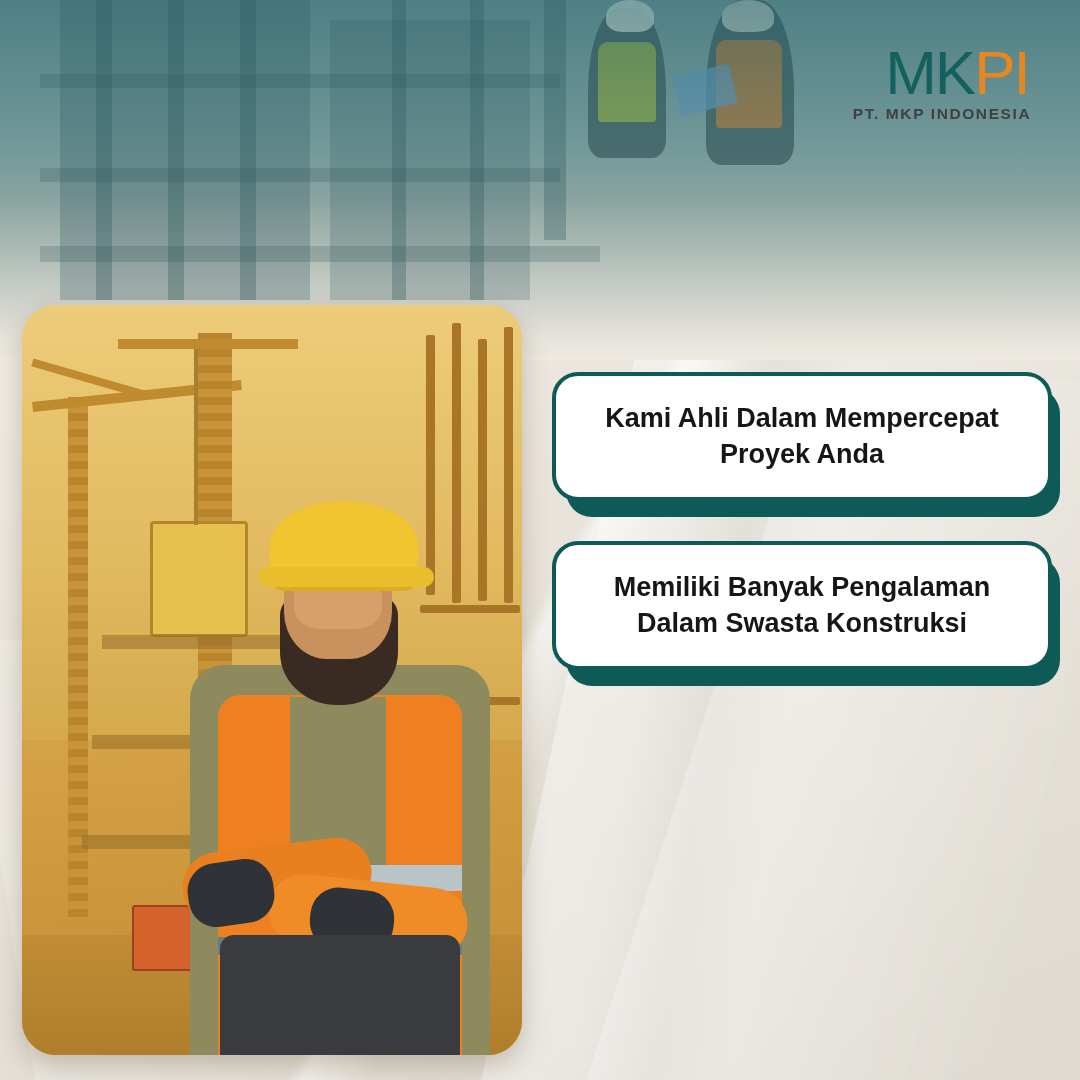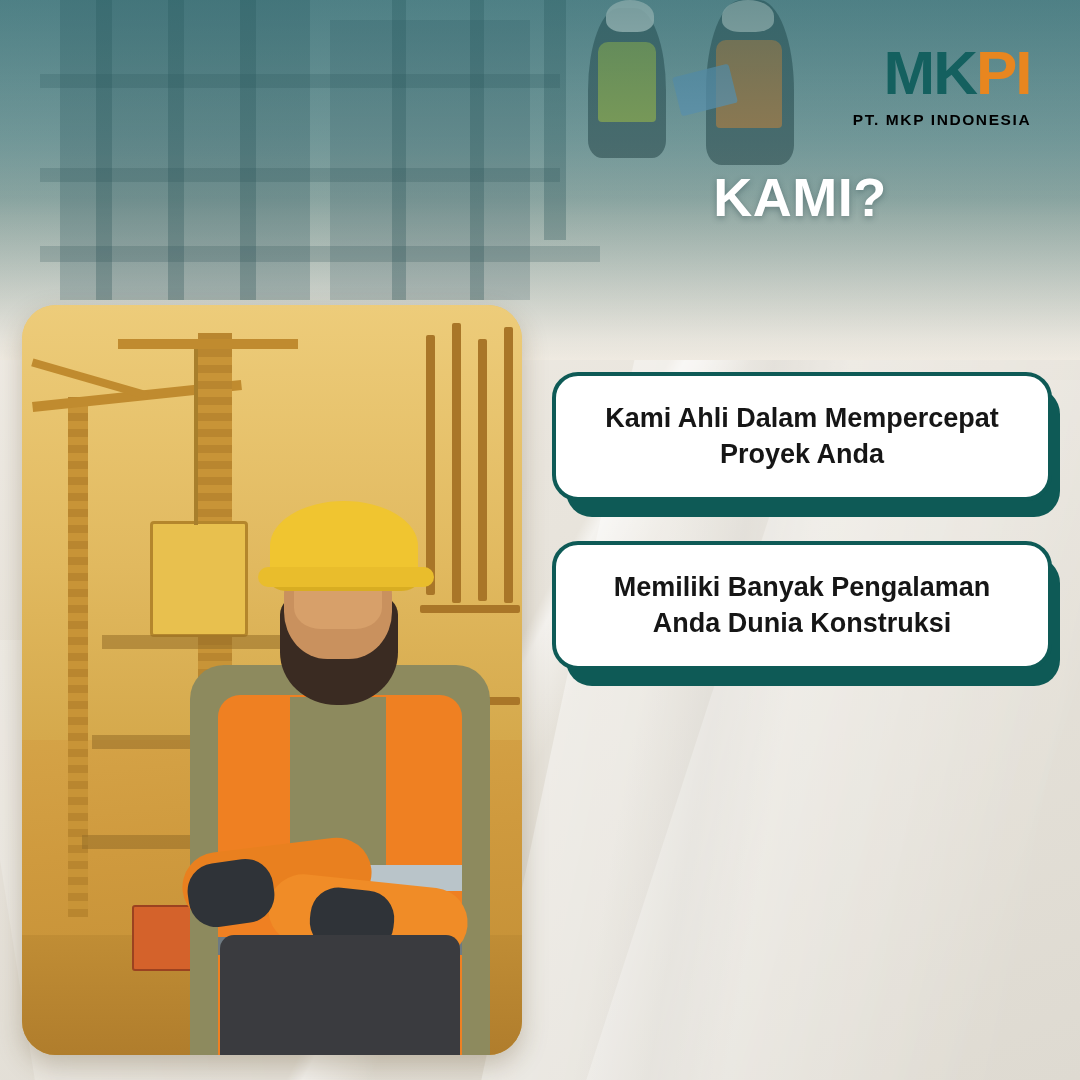--- a/index.html
+++ b/index.html
@@ -57,27 +57,27 @@
   .helmet{position:absolute;border-radius:50% 50% 35% 35%;background:rgba(250,250,245,.85);}
   .helmet.dark{background:rgba(235,236,230,.8);}
   .paper{position:absolute;background:rgba(120,170,210,.75);transform:rotate(-14deg);border-radius:3px;}
 
   
   .logo{
     position:absolute;right:38px;top:42px;width:200px;text-align:center;
   }
   .logo-mark{
     font-family:"Liberation Sans", sans-serif;
-    font-weight:bold;font-size:62px;letter-spacing:-2px;line-height:1;
+    font-weight:normal;font-size:62px;letter-spacing:-2px;line-height:1;
     color:#14605f;position:relative;display:inline-block;margin-left:30px;
   }
   .logo-mark .k-accent{color:#e8861f;}
   .logo-mark .i-dot{color:#e8861f;}
   .logo-sub{
-    margin-top:7px;font-size:15.5px;letter-spacing:1.6px;font-weight:bold;color:#000000;
+    margin-top:1px;font-size:15.5px;letter-spacing:1.6px;font-weight:bold;color:#404040;
   }
 
   
   .headline{
     position:absolute;left:540px;top:160px;width:520px;
     text-align:center;
     color:#ffffff;
     font-weight:bold;
     font-size:54px;
     line-height:1.38;
@@ -180,21 +180,20 @@
 
     <div class="teal-wash"></div>
   </div>
 
   <div class="logo">
     <div class="logo-mark"><span>MK</span><span class="k-accent">P</span><span class="i-dot">I</span></div>
     <div class="logo-sub">PT. MKP INDONESIA</div>
   </div>
 
   <div class="headline">
-    <div>KAMI?</div>
   </div>
 
   <div class="illus">
     <div class="sky"></div>
     <div class="ground"></div>
 
     <div class="i-el crane-mast" style="left:46px;top:92px;width:20px;height:520px;"></div>
     <div class="i-el crane-jib" style="left:10px;top:86px;width:210px;height:10px;transform:rotate(-6deg);"></div>
     <div class="i-el crane-jib" style="left:8px;top:70px;width:120px;height:8px;transform:rotate(16deg);"></div>
 
@@ -239,20 +238,20 @@
     <div class="card-wrap">
       <div class="card-shadow"></div>
       <div class="card">
         <div class="card-text">Kami Ahli Dalam Mempercepat Proyek Anda</div>
       </div>
     </div>
 
     <div class="card-wrap">
       <div class="card-shadow"></div>
       <div class="card">
-        <div class="card-text">Memiliki Banyak Pengalaman Anda Dunia Konstruksi</div>
+        <div class="card-text">Memiliki Banyak Pengalaman Dalam Swasta Konstruksi</div>
       </div>
     </div>
 
 
   </div>
 
 </div>
 
 </body></html>

